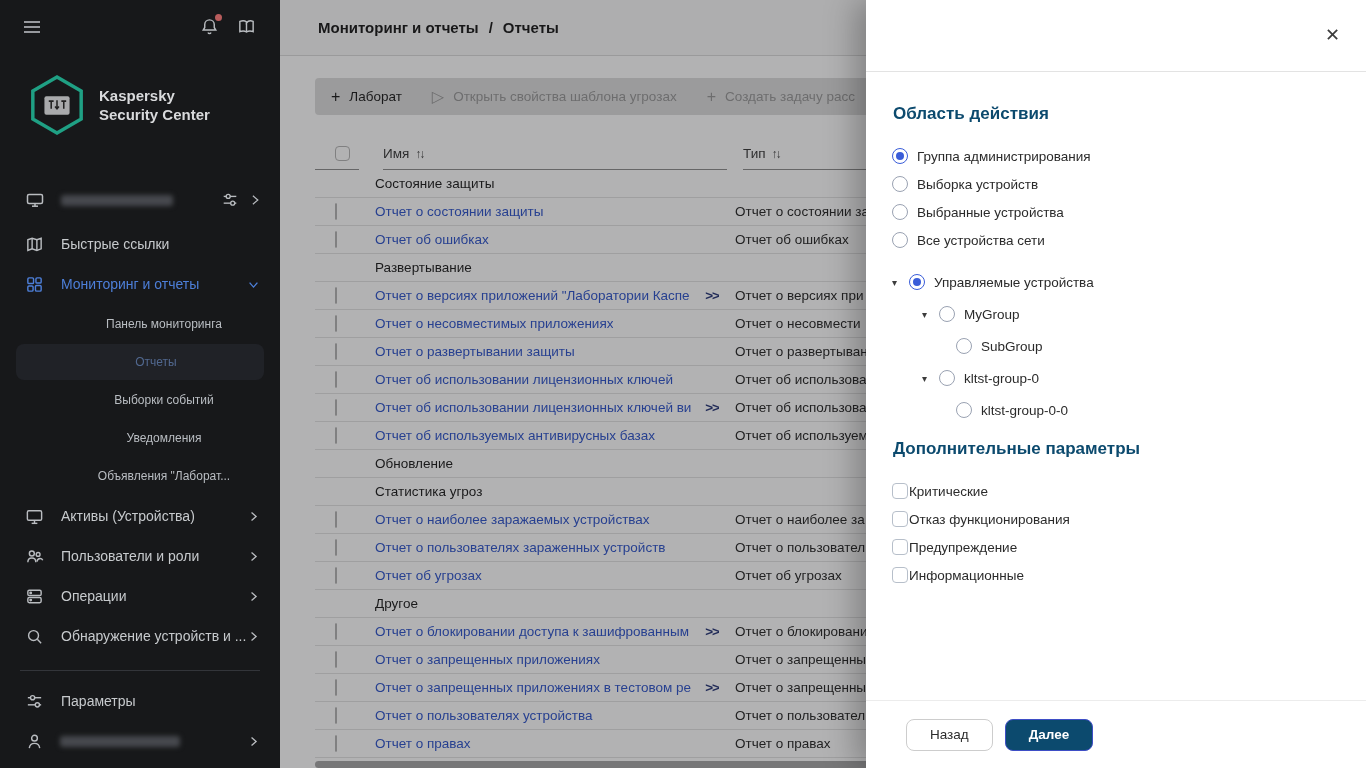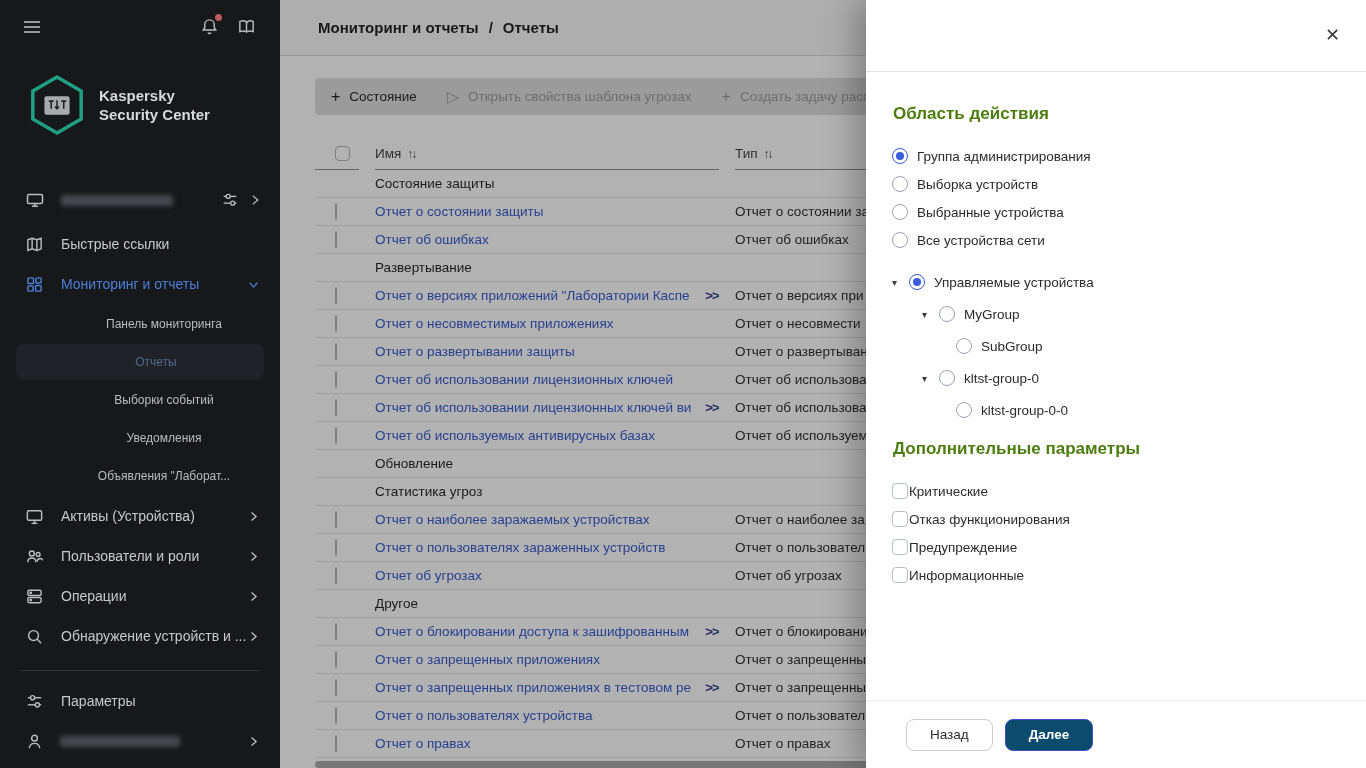--- a/index.html
+++ b/index.html
@@ -48,42 +48,42 @@
   .toolbar { margin: 22px 0 0 35px; height: 37px; width: calc(100% - 35px); background: #dedede; border-radius: 4px; display: flex; align-items: center; padding: 0 16px; gap: 30px; }
   .tb-btn { display: flex; align-items: center; gap: 9px; background: none; border: none; font-family: inherit; font-size: 13.5px; color: #1f1f1f; cursor: pointer; white-space: nowrap; }
   .tb-btn .tb-ic { font-size: 16px; line-height: 1; }
   .tb-btn.disabled { color: #9a9a9a; cursor: default; }
   
   .rtable { margin: 23px 0 0 35px; width: calc(100% - 35px); font-size: 13.5px; }
   .thead { display: flex; align-items: center; height: 32px; color: #3c3c3c; }
   .thead .hc { border-bottom: 1px solid #8f8f8f; height: 100%; display: flex; align-items: center; }
   .hgap { width: 16px; height: 100%; }
   .c-cb { width: 44px; padding-left: 20px; }
-  .c-name { width: 344px; }
+  .c-name { width: 344px; margin-left: 8px; }
   .c-type { flex: 1; }
   .sort-ic { font-size: 12px; margin-left: 6px; color: #4a4a4a; letter-spacing: -2px; }
   .trow { display: flex; align-items: center; height: 28px; border-bottom: 1px solid #e4e4e4; }
   .cb { width: 15px; height: 15px; border: 1.5px solid #b5b5b5; border-radius: 4px; background: #fff; flex: none; cursor: pointer; }
   .cell-cb { width: 44px; padding-left: 20px; flex: none; }
   .cell-name { width: 344px; flex: none; display: flex; align-items: center; overflow: hidden; margin-left: 16px; }
   .cell-type { flex: 1; margin-left: 16px; white-space: nowrap; overflow: hidden; color: #2b2b2b; }
   .nm { white-space: nowrap; overflow: hidden; color: #3358cc; cursor: pointer; }
   .more-ind { margin-left: auto; padding-left: 6px; color: #2b3a7a; font-weight: 700; letter-spacing: -1px; flex: none; cursor: pointer; }
   .trow:not(.more) .more-ind { display: none; }
   .trow.group .cb { visibility: hidden; }
   .trow.group .nm { color: #1f1f1f; cursor: default; }
   .hscrollbar { height: 7px; background: #a9a9a9; border-radius: 4px; margin-top: 3px; width: 100%; cursor: pointer; }
   
   .dim { position: absolute; left: 280px; top: 0; width: 1086px; height: 768px; background: rgba(15,15,18,0.32); z-index: 10; }
   
   .modal { position: absolute; right: 0; top: 0; width: 500px; height: 768px; background: #ffffff; z-index: 20; box-shadow: -10px 0 30px rgba(0,0,0,0.28); display: flex; flex-direction: column; }
   .modal-header { height: 72px; border-bottom: 1px solid #e3e3e3; position: relative; flex: none; }
   .close-btn { position: absolute; right: 26px; top: 24px; background: none; border: none; font-size: 18px; color: #3c3c3c; cursor: pointer; font-family: inherit; }
   .modal-body { flex: 1; padding: 26px 30px 0 26px; overflow: hidden; }
-  .mh2 { font-size: 17px; font-weight: 700; color: #4d7c0f; margin: 6px 0 18px 1px; }
+  .mh2 { font-size: 17px; font-weight: 700; color: #0c4a6e; margin: 6px 0 18px 1px; }
   .radio-row { display: flex; align-items: center; gap: 9px; height: 28px; cursor: pointer; }
   .radio { width: 16px; height: 16px; border: 1.5px solid #9aa2b2; border-radius: 50%; flex: none; position: relative; background: #fff; }
   .radio.checked { border-color: #3a5dd9; }
   .radio.checked::after { content: ""; position: absolute; left: 50%; top: 50%; width: 8px; height: 8px; margin: -4px 0 0 -4px; border-radius: 50%; background: #3a5dd9; }
   .rlabel { font-size: 13.5px; color: #2b2b2b; }
   .tree { margin-top: 12px; }
   .tnode { display: flex; align-items: center; height: 32px; cursor: pointer; }
   .tnode.l1 { padding-left: 30px; }
   .tnode.l2 { padding-left: 64px; }
   .caret { width: 17px; font-size: 10px; color: #3d3d3d; flex: none; cursor: pointer; }
@@ -316,21 +316,21 @@
 <div class="main">
   <div class="main-header">
     <span>Мониторинг и отчеты</span>
     <span class="crumb-sep">/</span>
     <span>Отчеты</span>
   </div>
 
   <div class="toolbar">
     <button class="tb-btn">
       <span class="tb-ic">+</span>
-      <span>Состояние</span>
+      <span>Лаборат</span>
     </button>
     <button class="tb-btn disabled">
       <span class="tb-ic">▷</span>
       <span>Открыть свойства шаблона угрозах</span>
     </button>
     <button class="tb-btn disabled">
       <span class="tb-ic">+</span>
       <span>Создать задачу расс</span>
     </button>
   </div>

